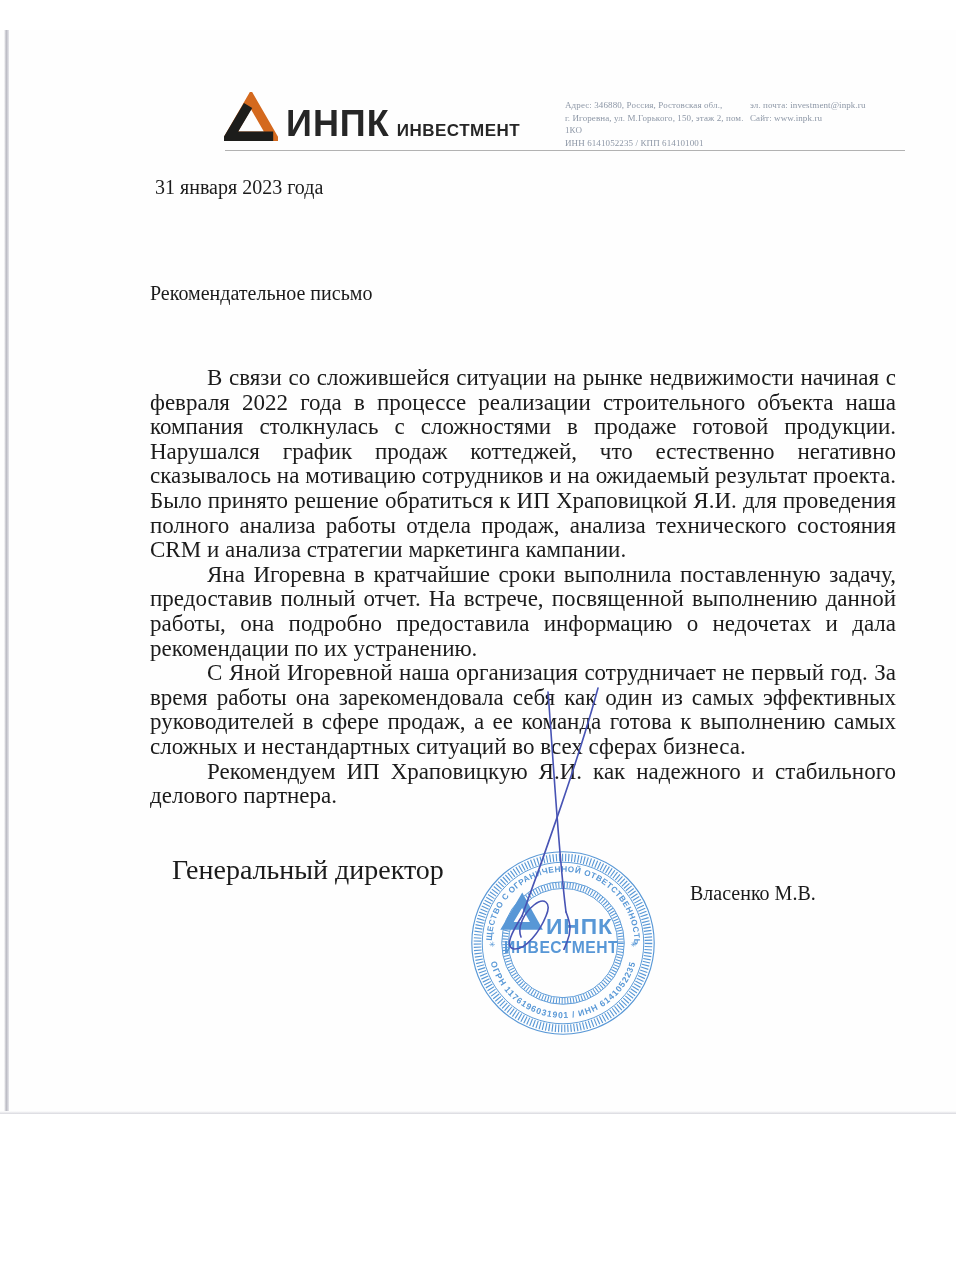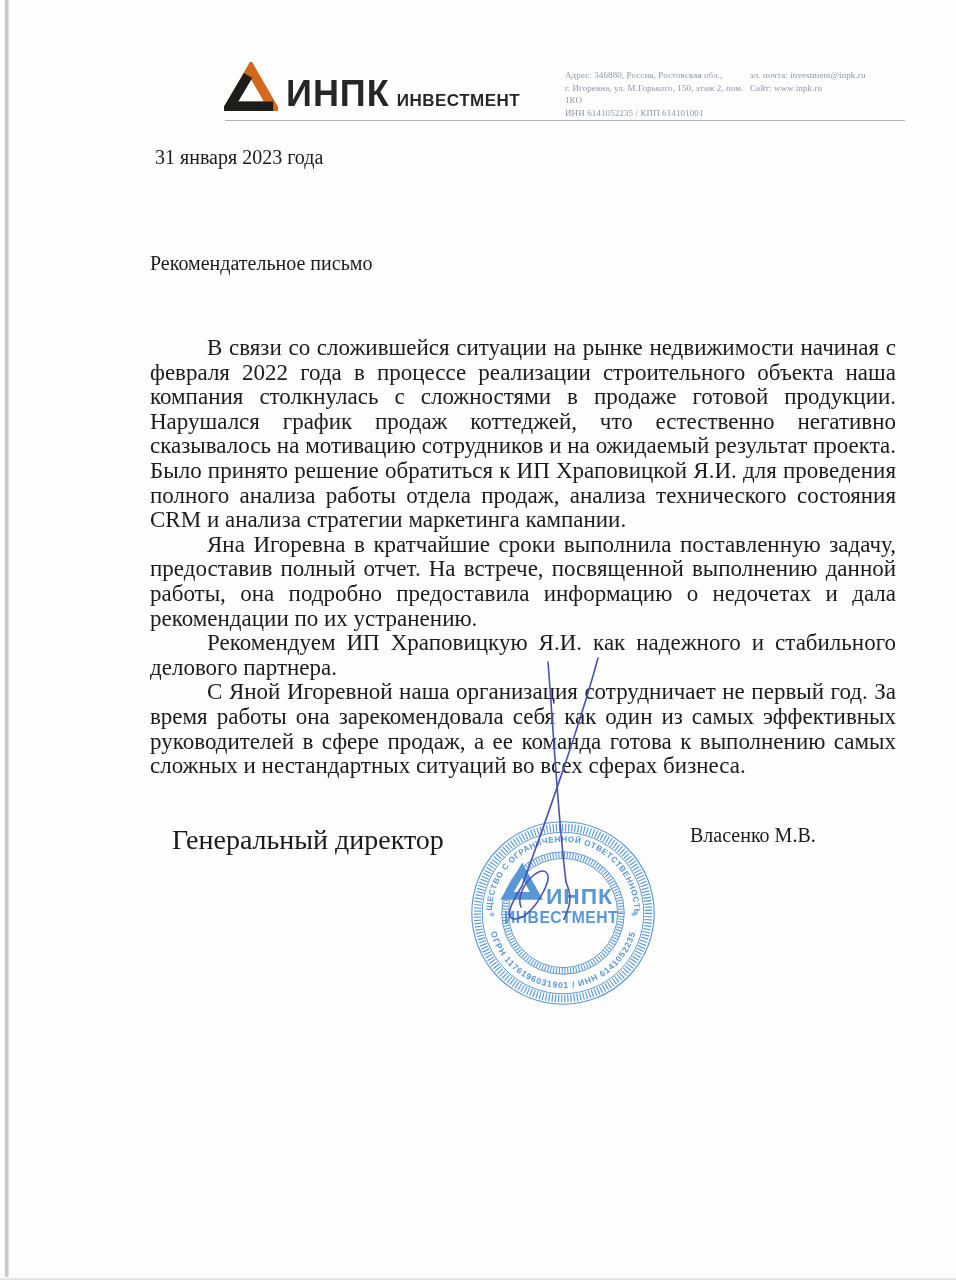--- a/index.html
+++ b/index.html
@@ -1,18 +1,18 @@
 <!DOCTYPE html>
 <html lang="ru"><head>
 <meta charset="utf-8">
 <style>
   html,body{margin:0;padding:0;background:#ffffff;}
   .paper{
-    position:relative;width:956px;height:1280px;background:#fefefe;
-    font-family:"Liberation Serif", serif;color:#1b1b1b;overflow:hidden;
+    position:relative;width:956px;height:1084px;background:#fefefe;
+    font-family:"Liberation Serif", serif;color:#1b1b1b;overflow:hidden;margin-top:30px;
   }
   .photo-edge-left{
     position:absolute;left:4px;top:0;bottom:0;width:5px;
     background:linear-gradient(90deg,#ffffff,#b9b9c2 45%,#e7e7ec);
   }
   .photo-edge-bottom{
     position:absolute;left:0;bottom:0;height:3px;right:0;
     background:linear-gradient(0deg,#d8d8de,#ffffff);
   }
   
@@ -32,21 +32,21 @@
     border-top:1.5px solid #b2b2b2;}
   
   .date{position:absolute;left:155px;top:146px;font-size:20px;}
   .title{position:absolute;left:150px;width:746px;top:252px;font-size:20px;text-align:left;}
   .body-text{
     position:absolute;left:150px;top:336px;width:746px;
     font-size:23px;line-height:24.6px;text-align:justify;
   }
   .body-text p{margin:0;text-indent:57px;}
   .sig-role{position:absolute;left:172px;top:824px;font-size:28px;}
-  .sig-name{position:absolute;left:690px;top:824px;font-size:20px;}
+  .sig-name{position:absolute;left:690px;top:852px;font-size:20px;}
   .stamp{position:absolute;left:468px;top:818px;width:190px;height:190px;opacity:0.92;}
   .autograph{position:absolute;left:460px;top:620px;width:220px;height:300px;pointer-events:none;}
 </style>
 </head>
 <body>
 
 <div class="paper">
   <div class="photo-edge-left"></div>
   <div class="photo-edge-bottom"></div>
 
@@ -74,22 +74,22 @@
     </div>
 
   <div class="header-rule"></div>
 
   <div class="date">31 января 2023 года</div>
   <div class="title">Рекомендательное письмо</div>
 
   <div class="body-text">
       <p>В связи со сложившейся ситуации на рынке недвижимости начиная с февраля 2022 года в процессе реализации строительного объекта наша компания столкнулась с сложностями в продаже готовой продукции. Нарушался график продаж коттеджей, что естественно негативно сказывалось на мотивацию сотрудников и на ожидаемый результат проекта. Было принято решение обратиться к ИП Храповицкой Я.И. для проведения полного анализа работы отдела продаж, анализа технического состояния CRM и анализа стратегии маркетинга кампании.</p>
       <p>Яна Игоревна в кратчайшие сроки выполнила поставленную задачу, предоставив полный отчет. На встрече, посвященной выполнению данной работы, она подробно предоставила информацию о недочетах и дала рекомендации по их устранению.</p>
+      <p>С Яной Игоревной наша организация сотрудничает не первый год. За время работы она зарекомендовала себя как один из самых эффективных руководителей в сфере продаж, а ее команда готова к выполнению самых сложных и нестандартных ситуаций во всех сферах бизнеса.</p>
       <p>Рекомендуем ИП Храповицкую Я.И. как надежного и стабильного делового партнера.</p>
-      <p>С Яной Игоревной наша организация сотрудничает не первый год. За время работы она зарекомендовала себя как один из самых эффективных руководителей в сфере продаж, а ее команда готова к выполнению самых сложных и нестандартных ситуаций во всех сферах бизнеса.</p>
     </div>
 
   <div class="sig-role">Генеральный директор</div>
   <div class="sig-name">Власенко М.В.</div>
 
   <svg class="stamp" viewBox="0 0 200 200">
     <g stroke="#4a8fd3" fill="none">
       <circle cx="100" cy="100" r="96" stroke-width="1.2"></circle>
       <circle cx="100" cy="100" r="90" stroke-width="8" stroke-dasharray="1.2,2.1"></circle>
       <circle cx="100" cy="100" r="85" stroke-width="1"></circle>

